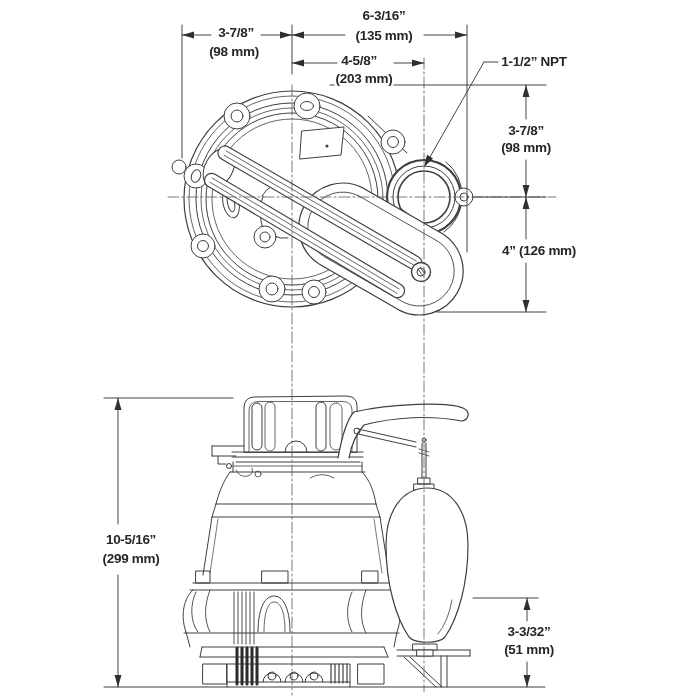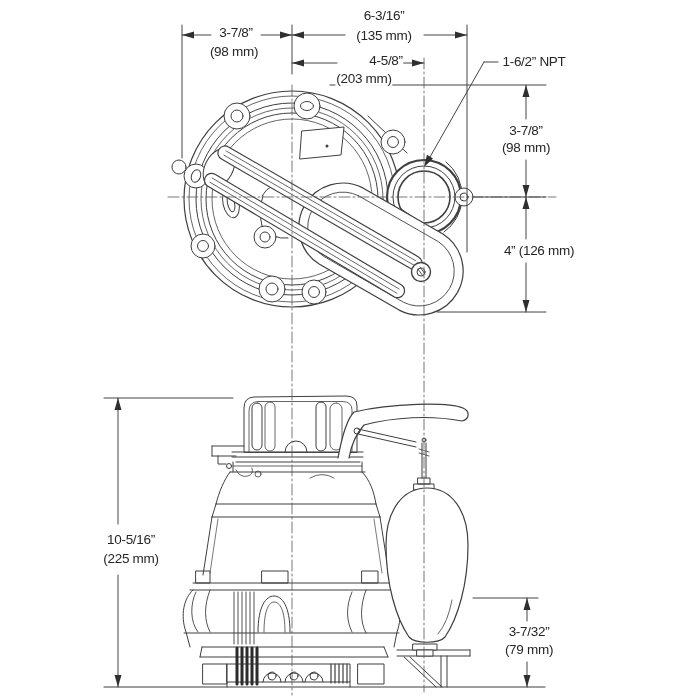--- a/index.html
+++ b/index.html
@@ -1,20 +1,20 @@
 <!DOCTYPE html>
 <html><head>
 <meta charset="utf-8">
 <style>
   html,body{margin:0;padding:0;background:#fff;}
   #canvas{position:relative;width:700px;height:700px;background:#fff;overflow:hidden;
           font-family:"Liberation Sans",sans-serif;}
   #linework{position:absolute;left:0;top:0;}
   .lbl{position:absolute;transform:translate(-50%,-50%);white-space:nowrap;
-       font-weight:normal;font-size:13.5px;letter-spacing:-0.3px;color:#262626;
+       font-weight:bold;font-size:13.5px;letter-spacing:-0.3px;color:#262626;
        background:#ffffff;padding:0 1px;line-height:1.05;}
 </style>
 </head>
 <body>
 
 <div id="canvas">
 
 <svg id="linework" width="700" height="700" viewBox="0 0 700 700" fill="none" stroke="#3f3f3f" stroke-width="1" stroke-linecap="round" stroke-linejoin="round">
 
   <g>
@@ -296,24 +296,24 @@
         <polygon points="118,687 114.5,675 121.5,675"></polygon>
     <polygon points="527,598 523.5,610 530.5,610"></polygon>
         <polygon points="527,687 523.5,675 530.5,675"></polygon>
   </g>
 </svg>
 
 <div class="lbl" style="left:236px;top:33px">3-7/8”</div>
 <div class="lbl" style="left:234px;top:52px">(98 mm)</div>
 <div class="lbl" style="left:384px;top:16px">6-3/16”</div>
 <div class="lbl" style="left:384px;top:36px">(135 mm)</div>
-<div class="lbl" style="left:386px;top:61px">4-5/8”</div>
+<div class="lbl" style="left:359px;top:61px">4-5/8”</div>
 <div class="lbl" style="left:364px;top:79px">(203 mm)</div>
-<div class="lbl" style="left:534px;top:62px">1-6/2” NPT</div>
+<div class="lbl" style="left:534px;top:62px">1-1/2” NPT</div>
 <div class="lbl" style="left:526px;top:131px">3-7/8”</div>
 <div class="lbl" style="left:526px;top:148px">(98 mm)</div>
 <div class="lbl" style="left:539px;top:251px">4” (126 mm)</div>
 <div class="lbl" style="left:131px;top:540px">10-5/16”</div>
-<div class="lbl" style="left:131px;top:559px">(225 mm)</div>
-<div class="lbl" style="left:529px;top:632px">3-7/32”</div>
-<div class="lbl" style="left:529px;top:650px">(79 mm)</div>
+<div class="lbl" style="left:131px;top:559px">(299 mm)</div>
+<div class="lbl" style="left:529px;top:632px">3-3/32”</div>
+<div class="lbl" style="left:529px;top:650px">(51 mm)</div>
 
 </div>
 
 </body></html>

